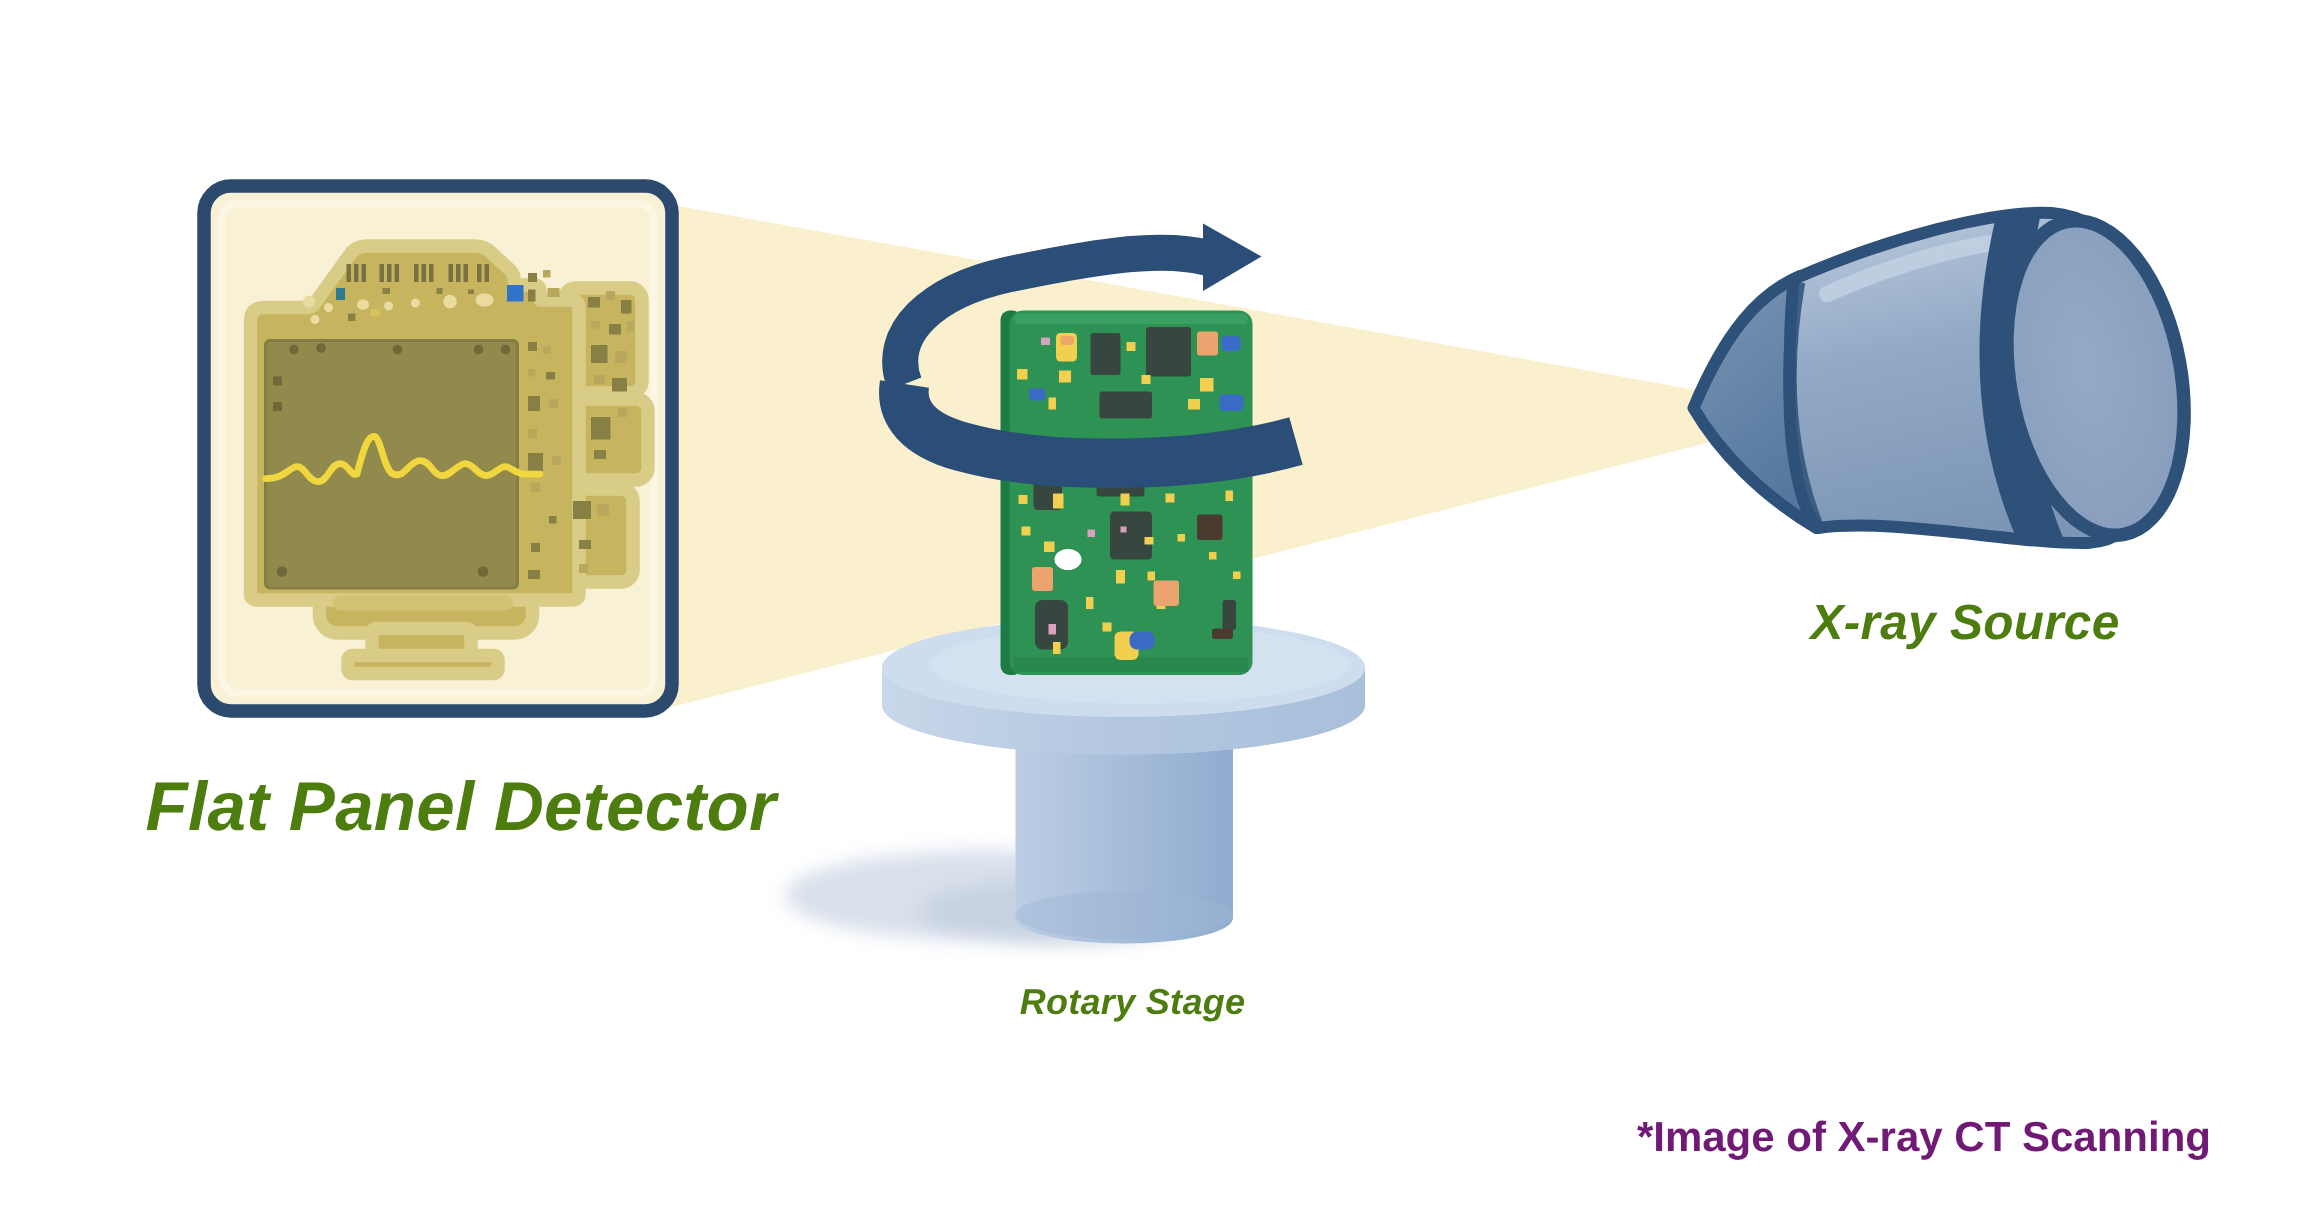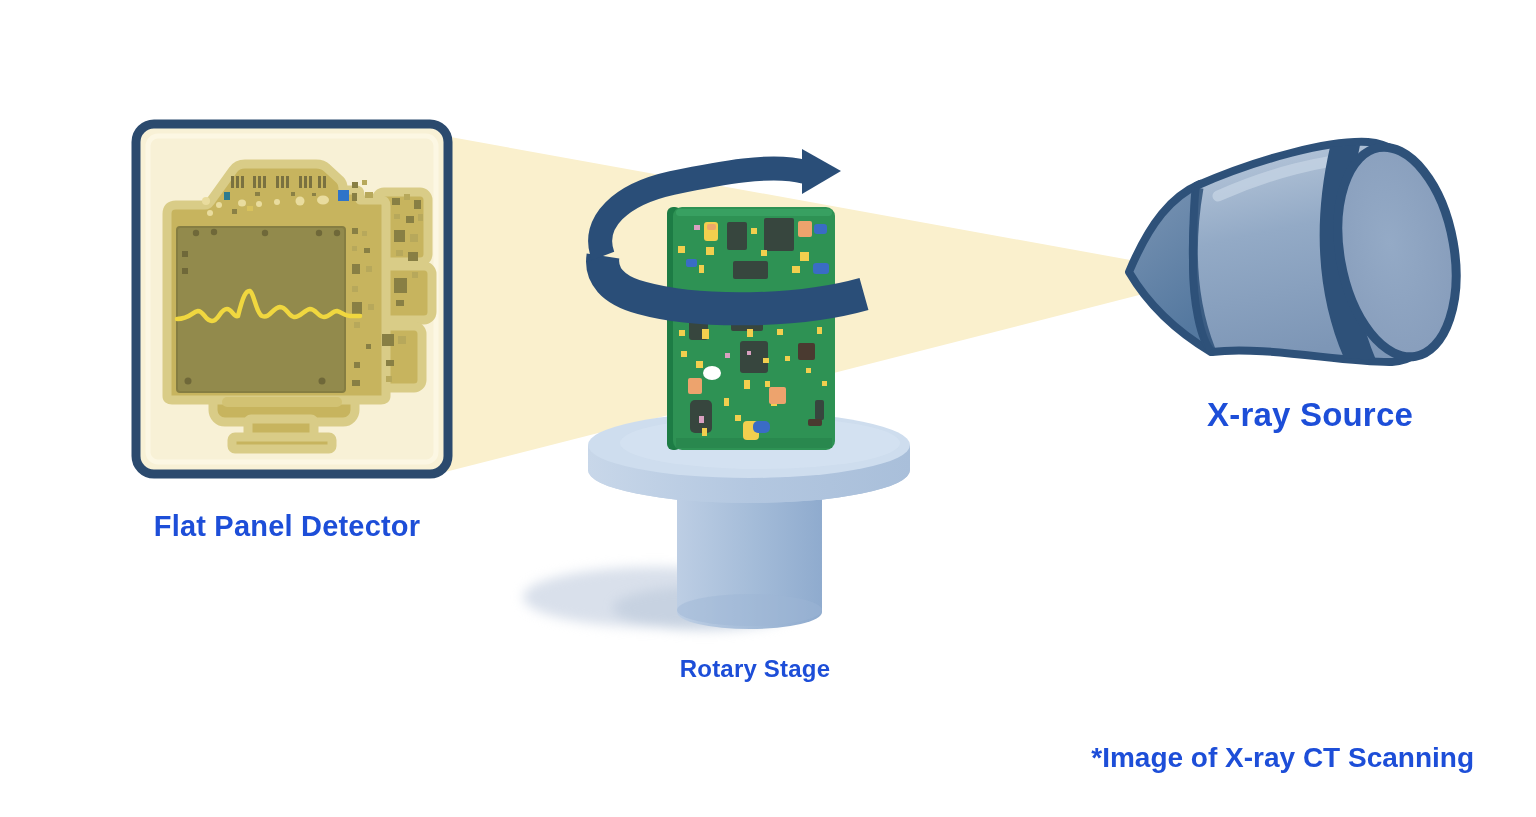--- a/index.html
+++ b/index.html
@@ -7,33 +7,34 @@
     position:relative;
     width:1536px;height:817px;
     background:#ffffff;
     overflow:hidden;
     font-family:"Liberation Sans", sans-serif;
   }
   .scene{position:absolute;left:0;top:0;}
   .label{
     position:absolute;
     font-weight:bold;
-    color:#1d4ed8;
+    color:#4d7c0f;
     text-align:center;
     white-space:nowrap;
     letter-spacing:0.2px;
+    font-style:italic;
   }
-  .label-detector{left:97px;top:510px;width:380px;font-size:29px;}
+  .label-detector{left:97px;top:510px;width:380px;font-size:46px;}
   .label-stage{left:575px;top:655px;width:360px;font-size:24px;}
   .label-source{left:1130px;top:396px;width:360px;font-size:33px;}
   .caption{
     position:absolute;
     right:62px;top:742px;
     font-weight:bold;
-    color:#1d4ed8;
+    color:#701a75;
     font-size:28px;
     white-space:nowrap;
   }
   .soft{filter:blur(6px);}
 </style>
 </head>
 <body>
 
 <div class="canvas">
 

